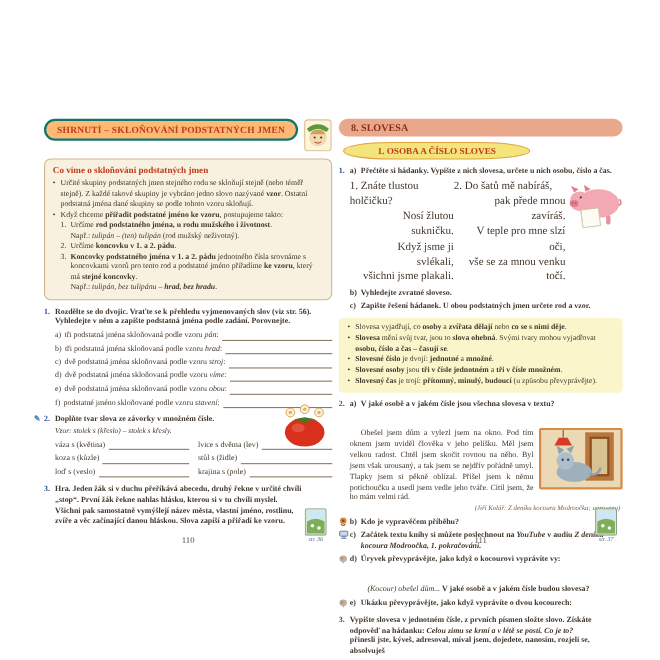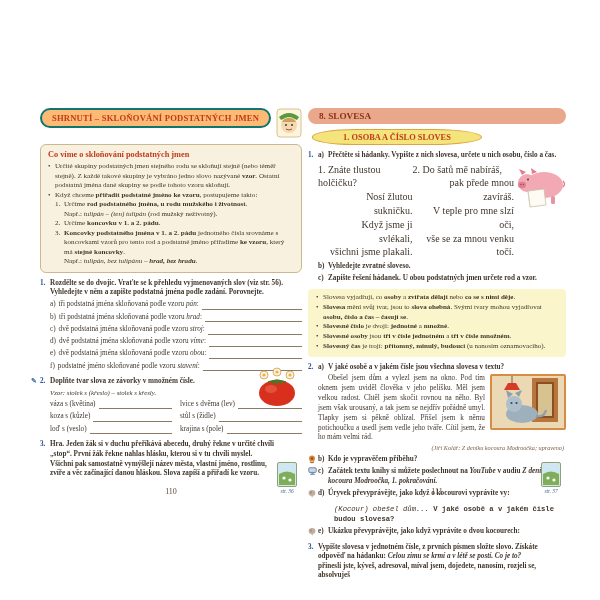--- a/index.html
+++ b/index.html
@@ -57,26 +57,26 @@
   .riddle .r-rest{padding-left:8px;text-align:right;}
   #riddle-1{width:95px;}
   #riddle-2{width:102px;}
   .pig-wrap{flex:1;display:flex;justify-content:flex-end;align-items:flex-start;}
   .sub-item{position:relative;padding-left:20px;margin-top:2.5px;}
   .sub-item .sub-lbl{position:absolute;left:10px;top:0;font-weight:700;}
   .sub-item .mini-icon{position:absolute;left:0;top:0;}
   .ybox{margin-top:6px;background:var(--yellow-box-bg,#fbf5cb);border-radius:4px;
     padding:4px 8px 5px 8px;font-size:7.05px;line-height:1.38;}
   .ybox .ibullet{padding-left:7px;}
-  .story{margin-top:2px;padding-left:10px;text-align:justify;font-size:7.25px;line-height:1.36;}
+  .story{margin-top:17px;padding-left:10px;text-align:justify;font-size:7.25px;line-height:1.36;}
   .story p{margin:0;text-indent:10px;}
   .cat-frame{float:right;width:72px;height:52px;border:2px solid #d78b43;border-radius:2px;
     background:#ead9b4;margin:0 0 2px 5px;overflow:hidden;}
   .attribution{text-align:right;font-size:6.2px;color:#7a5c42;padding-right:2px;margin-top:1px;}
-  .sub-l2{padding-left:6px;margin-top:7px;font-family:Liberation Mono, monospace;}
+  .sub-l2{padding-left:6px;margin-top:18px;}
 </style>
 </head>
 <body>
 
 <div class="page" id="left-page">
 
   <div class="hdr-row">
     <div class="hdr-banner">SHRNUTÍ – SKLOŇOVÁNÍ PODSTATNÝCH JMEN</div>
     <svg class="mascot" viewBox="0 0 26 30">
       <rect x="1" y="1" width="24" height="28" rx="3" fill="#fdf4dd" stroke="#d9c28e" stroke-width="1"></rect>
@@ -268,21 +268,21 @@
       <span class="sub-lbl">c)</span>
       <span><span class="sg-b">Zapište řešení hádanek. U obou podstatných jmen určete rod a vzor.</span></span>
     </div>
   </div>
 
   <div class="ybox">
     <div class="ibullet"><span>Slovesa vyjadřují, co </span><span class="sg-b">osoby</span><span> a </span><span class="sg-b">zvířata dělají</span><span> nebo </span><span class="sg-b">co se s nimi děje</span><span>.</span></div>
     <div class="ibullet"><span class="sg-b">Slovesa</span><span> mění svůj tvar, jsou to </span><span class="sg-b">slova ohebná</span><span>. Svými tvary mohou vyjadřovat </span><span class="sg-b">osobu, číslo a čas – časují se</span><span>.</span></div>
     <div class="ibullet"><span class="sg-b">Slovesné číslo</span><span> je dvojí: </span><span class="sg-b">jednotné</span><span> a </span><span class="sg-b">množné</span><span>.</span></div>
     <div class="ibullet"><span class="sg-b">Slovesné osoby</span><span> jsou </span><span class="sg-b">tři v čísle jednotném</span><span> a </span><span class="sg-b">tři v čísle množném</span><span>.</span></div>
-    <div class="ibullet"><span class="sg-b">Slovesný čas</span><span> je trojí: </span><span class="sg-b">přítomný, minulý, budoucí</span><span> (u nanosím oznamovacího).</span></div>
+    <div class="ibullet"><span class="sg-b">Slovesný čas</span><span> je trojí: </span><span class="sg-b">přítomný, minulý, budoucí</span><span> (u způsobu převyprávějte).</span></div>
   </div>
 
   <div class="r-task">
     <div class="r-head">
       <span class="task-num">2.</span>
       <span class="sub-lbl">a)</span>
       <span><span class="sg-b">V jaké osobě a v jakém čísle jsou všechna slovesa v textu?</span></span>
     </div>
     <div class="story">
       <div class="cat-frame">

